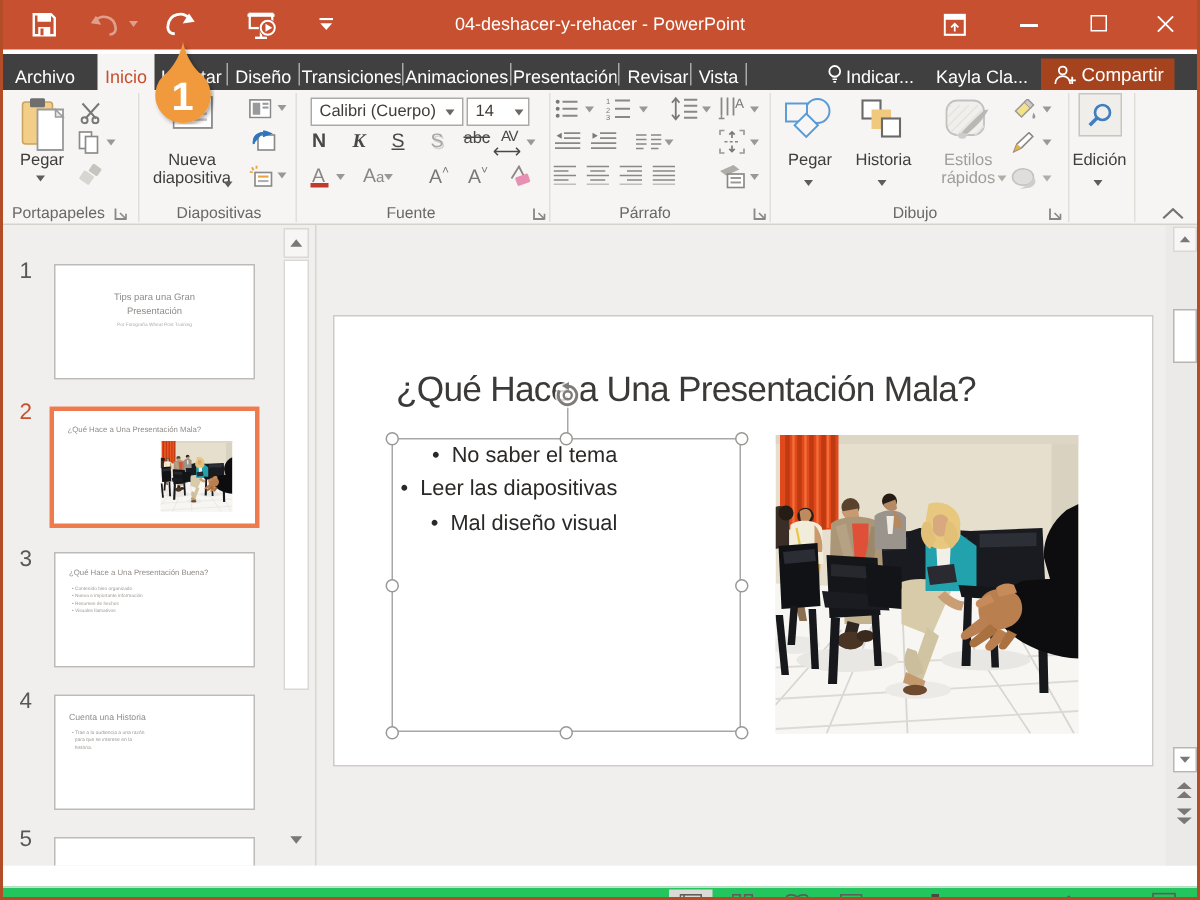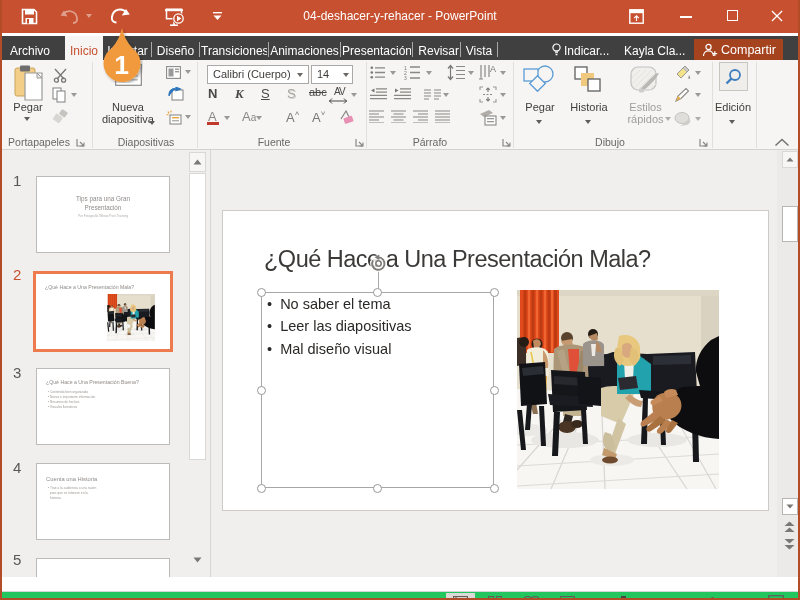--- a/index.html
+++ b/index.html
@@ -400,21 +400,21 @@
 
       <div class="hdl" style="left:33.5px;top:76.5px;"></div>
       <div class="hdl" style="left:150px;top:76.5px;"></div>
       <div class="hdl" style="left:266.5px;top:76.5px;"></div>
       <div class="hdl" style="left:33.5px;top:174.5px;"></div>
       <div class="hdl" style="left:266.5px;top:174.5px;"></div>
       <div class="hdl" style="left:33.5px;top:272.5px;"></div>
       <div class="hdl" style="left:150px;top:272.5px;"></div>
       <div class="hdl" style="left:266.5px;top:272.5px;"></div>
 
-      <div style="position:absolute;left:44px;top:82px;font-size:14.5px;color:#2b2927;line-height:22.3px;">
+      <div style="position:absolute;left:44px;top:82px;font-size:14.5px;color:#2b2927;line-height:22.3px;text-align:right;">
         <div>•&nbsp; No saber el tema</div>
         <div>•&nbsp; Leer las diapositivas</div>
         <div>•&nbsp; Mal diseño visual</div>
       </div>
 
       <svg style="position:absolute;left:294px;top:79px" width="202" height="199" viewBox="0 0 202 199">
         <g id="photog">
 
         <rect width="202" height="199" fill="#E6DFCE"></rect>
         <rect x="184" y="0" width="18" height="120" fill="#D9D2C1"></rect>

